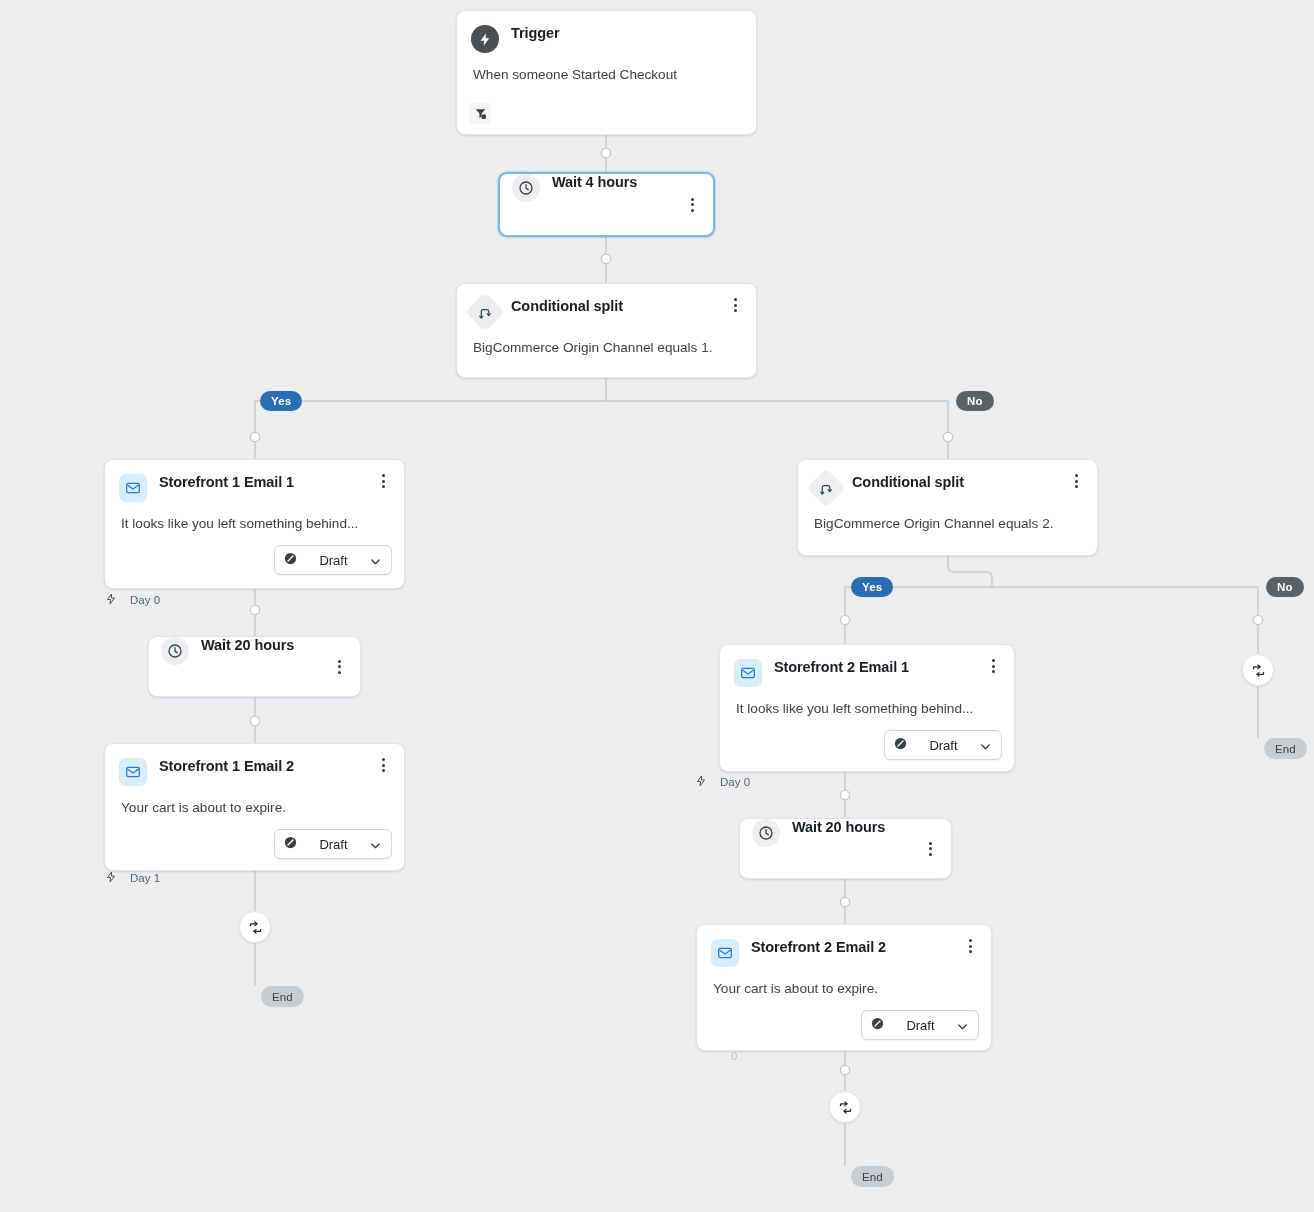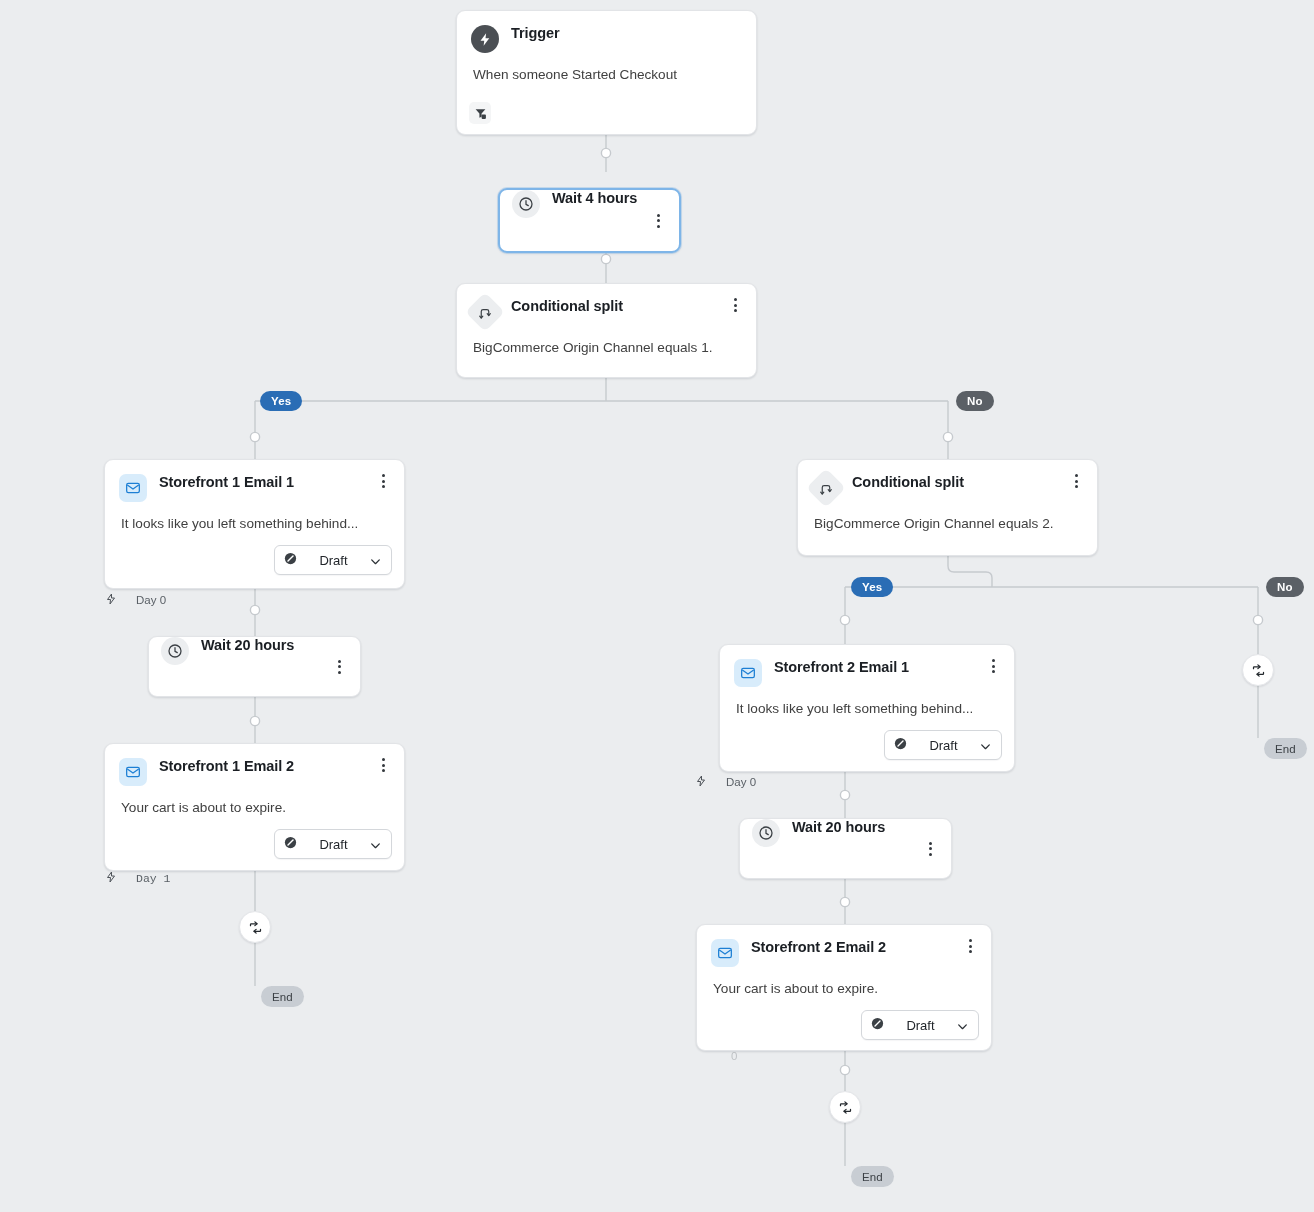--- a/index.html
+++ b/index.html
@@ -126,21 +126,21 @@
     background: #ffffff;
     border: 1px solid #e4e6e9;
     box-shadow: 0 1px 2px rgba(16,24,40,.10);
     display: flex; align-items: center; justify-content: center;
     cursor: pointer;
   }
 
   
   .day-label {
     position: absolute;
-    display: flex; align-items: center; gap: 19px;
+    display: flex; align-items: center; gap: 13px;
     font-size: 11.5px;
     color: #5a6066;
     white-space: nowrap;
     text-align: center;
   }
   .day-ghost { opacity: .30; }
 
   
   .filter-chip {
     position: absolute;
@@ -224,21 +224,21 @@
     </div>
     <div class="card-desc">When someone Started Checkout</div>
     <div class="filter-chip">
       <svg width="13" height="13" viewBox="0 0 24 24" fill="none" stroke="#3b4045" stroke-width="2" stroke-linecap="round" stroke-linejoin="round">
         <path d="M3 4 h18 l-7 8 v6 l-4 2 v-8 z" fill="#3b4045" stroke="none"></path>
         <rect x="14" y="14" width="8" height="8" rx="1.5" fill="#3b4045" stroke="none"></rect>
       </svg>
     </div>
   </div>
 
-  <div class="card compact selected" style="left:498px; top:188px; width:183px; height:65px;">
+  <div class="card compact selected" style="left:498px; top:172px; width:217px; height:65px;">
     <div class="card-head">
       <span class="node-icon clock">
         <svg width="16" height="16" viewBox="0 0 24 24" fill="none" stroke="#3b4045" stroke-width="1.9" stroke-linecap="round">
           <circle cx="12" cy="12" r="9"></circle>
             <path d="M12 7 v5.4 l3.4 2"></path>
         </svg>
       </span>
       <span class="node-title">Wait 4 hours</span>
       <span class="kebab">
           <i></i>
@@ -355,21 +355,21 @@
         </span>
         <span class="status-label">Draft</span>
         <span class="chev">
           <svg width="13" height="13" viewBox="0 0 24 24" fill="none" stroke="#2c3136" stroke-width="2.4" stroke-linecap="round" stroke-linejoin="round">
               <path d="M5 9 L12 16 L19 9"></path>
             </svg>
         </span>
       </div>
     </div>
   </div>
-  <div class="day-label" style="left:105px; top:871px;font-family:Liberation Mono, monospace;">
+  <div class="day-label" style="left:105px; top:871px;">
     <span>
       <svg width="12" height="12" viewBox="0 0 24 24" fill="none" stroke="#4d5258" stroke-width="2" stroke-linejoin="round">
           <path d="M13 2 L5 13 h6 l-1 9 9-12 h-6 z"></path>
         </svg>
     </span>
     <span>Day 1</span>
   </div>
 
   <div class="loop-badge" style="left:239px; top:911px;">
     <svg width="15" height="15" viewBox="0 0 24 24" fill="none" stroke="#23282d" stroke-width="2" stroke-linecap="round" stroke-linejoin="round">

